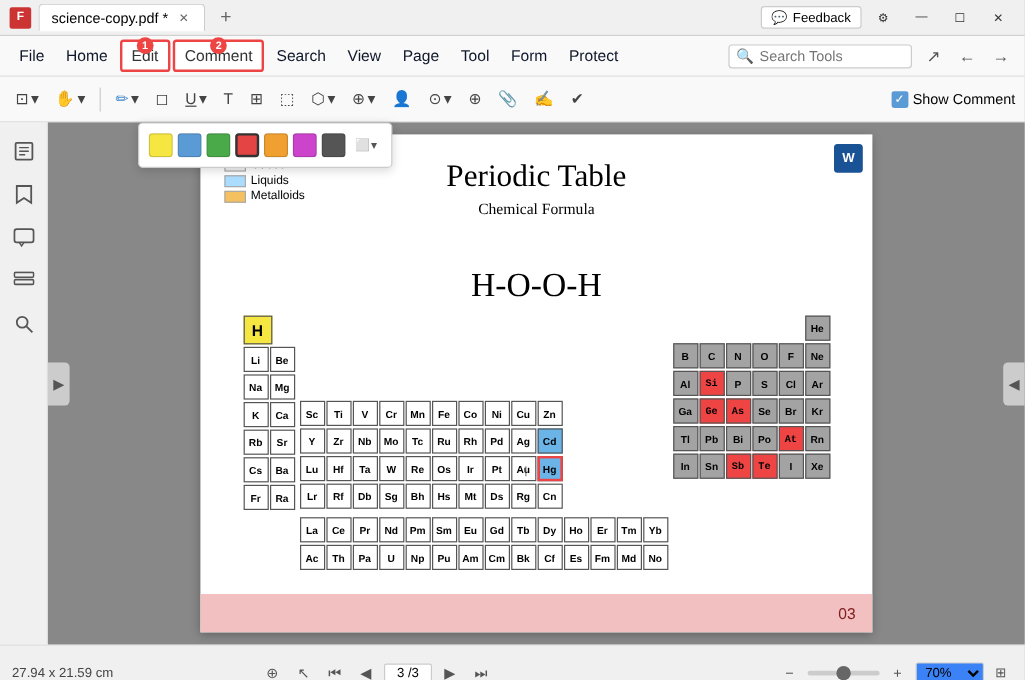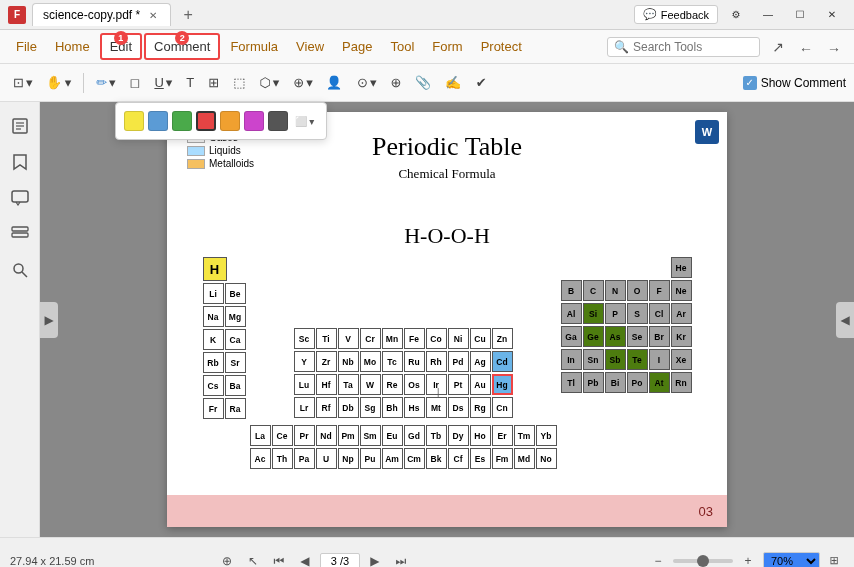--- a/index.html
+++ b/index.html
@@ -83,21 +83,21 @@
       align-items: center;
       padding: 0 8px;
       border-bottom: 1px solid #ddd;
       gap: 2px;
     }
     .menu-item {
       padding: 4px 8px;
       border-radius: 3px;
       cursor: pointer;
       font-size: 13px;
-      color: #a16207;
+      color: #0f172a;
       position: relative;
     }
     .menu-item.active-edit {
       background: #fff;
       border: 2px solid #e44;
       border-radius: 3px;
       color: #333;
     }
     .menu-item.active-comment {
       background: #fff;
@@ -320,21 +320,21 @@
     }
 
     .chemical-formula {
       text-align: center;
       font-size: 13px;
       font-family: Georgia, serif;
       margin-bottom: 2px;
     }
     .chemical-formula-big {
       text-align: center;
-      font-size: 22px;
+      font-size: 28px;
       font-family: Georgia, serif;
       margin-bottom: 8px;
       margin-top: 41px;
     }
 
     
     .bottombar {
       height: 46px;
       background: #f0f0f0;
       border-top: 1px solid #ddd;
@@ -409,21 +409,21 @@
       border: 1px solid #555;
       display: flex; align-items: center; justify-content: center;
       font-size: 8.5px;
       font-weight: bold;
       background: white;
       position: relative;
     }
     .el-yellow { background: #f5e642; }
     .el-pink { background: #a3a3a3; }
     .el-blue { background: #6ab4e8; }
-    .el-orange { background: #4d7c0f; }
+    .el-orange { background: #ef4444; font-family: Liberation Mono, monospace; }
 
     .page-num-overlay {
       position: absolute;
       bottom: 8px;
       right: 14px;
       font-size: 13px;
       color: #7f1d1d;
     }
 
     .highlight-box {
@@ -467,21 +467,21 @@
   <div class="menu-item">File</div>
   <div class="menu-item">Home</div>
   <div class="menu-item active-edit" style="position:relative;">
     <div class="badge badge-1">1</div>
     Edit
   </div>
   <div class="menu-item active-comment" style="position:relative;">
     <div class="badge badge-1">2</div>
     Comment
   </div>
-  <div class="menu-item">Formula</div>
+  <div class="menu-item">Search</div>
   <div class="menu-item">View</div>
   <div class="menu-item">Page</div>
   <div class="menu-item">Tool</div>
   <div class="menu-item">Form</div>
   <div class="menu-item">Protect</div>
   <div class="search-bar">
     <span>🔍</span>
     <input class="search-input" type="text" placeholder="Search Tools" style="">
   </div>
   <div class="toolbar-right-icons">
@@ -657,21 +657,21 @@
             <div class="el">Cs</div>
             <div class="el">Ba</div>
           </div>
 
           <div class="pt-row">
             <div class="el">Fr</div>
             <div class="el">Ra</div>
           </div>
         </div>
 
-        <div style="display:flex; flex-direction:column; gap:1px;align-items:center;">
+        <div style="display:flex; flex-direction:column; gap:1px;">
 
           <div style="height:24px;"></div>
           <div style="height:22px;"></div>
           <div style="height:22px;"></div>
 
           <div class="pt-row">
             <div class="el">Sc</div>
             <div class="el">Ti</div>
             <div class="el">V</div>
             <div class="el">Cr</div>
@@ -785,35 +785,35 @@
           <div class="pt-row">
             <div class="el el-pink">Ga</div>
             <div class="el el-orange">Ge</div>
             <div class="el el-orange">As</div>
             <div class="el el-pink">Se</div>
             <div class="el el-pink" style="font-weight:bold;">Br</div>
             <div class="el el-pink">Kr</div>
           </div>
 
           <div class="pt-row">
+            <div class="el el-pink">Tl</div>
+            <div class="el el-pink">Pb</div>
+            <div class="el el-pink">Bi</div>
+            <div class="el el-pink">Po</div>
+            <div class="el el-orange">At</div>
+            <div class="el el-pink">Rn</div>
+          </div>
+
+          <div class="pt-row">
             <div class="el el-pink">In</div>
             <div class="el el-pink">Sn</div>
             <div class="el el-orange">Sb</div>
             <div class="el el-orange">Te</div>
             <div class="el el-pink">I</div>
             <div class="el el-pink">Xe</div>
-          </div>
-
-          <div class="pt-row">
-            <div class="el el-pink">Tl</div>
-            <div class="el el-pink">Pb</div>
-            <div class="el el-pink">Bi</div>
-            <div class="el el-pink">Po</div>
-            <div class="el el-orange">At</div>
-            <div class="el el-pink">Rn</div>
           </div>
 
         </div>
       </div>
 
       <div class="cursor-indicator" style="left:270px; top:275px;">|</div>
 
       <div class="highlight-box"></div>
 
       <div class="page-num-overlay">03</div>

